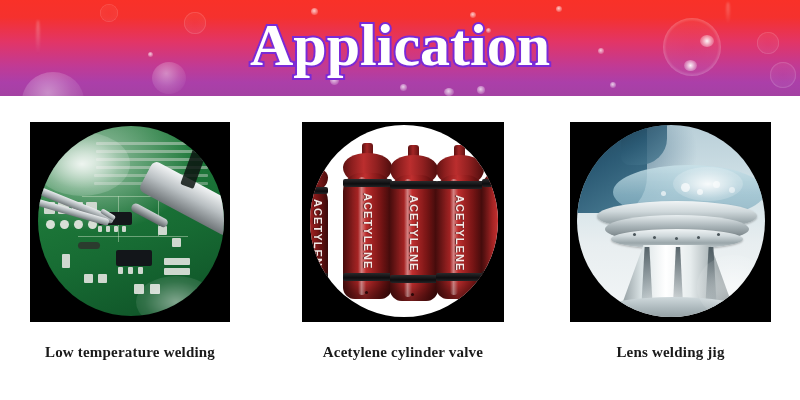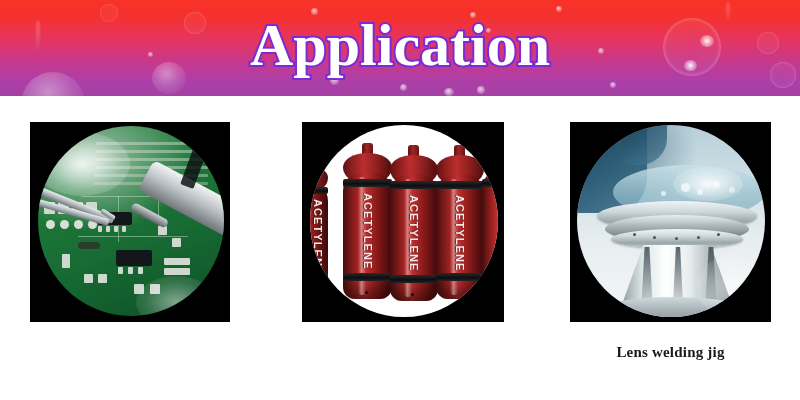--- a/index.html
+++ b/index.html
@@ -325,20 +325,21 @@
           <div class="tweezer" style="left:-10px;top:56px;width:92px;height:8px;transform:rotate(22deg);transform-origin:left center;"></div>
           <div class="tweezer" style="left:-10px;top:70px;width:84px;height:7px;transform:rotate(16deg);transform-origin:left center;"></div>
           <div class="tweezer" style="left:62px;top:86px;width:16px;height:5px;transform:rotate(32deg);"></div>
 
           <div class="tool-arm" style="left:116px;top:34px;width:100px;height:34px;transform:rotate(28deg);transform-origin:left top;"></div>
           <div class="tool-arm" style="left:96px;top:76px;width:40px;height:9px;transform:rotate(28deg);transform-origin:left top;
                       background:linear-gradient(180deg,#cfd4d6,#5e6467);"></div>
           <div class="pcb-chip" style="left:150px;top:14px;width:14px;height:48px;background:#0c1410;transform:rotate(20deg);opacity:.85;"></div>
         </div>
       </div>
+      <div class="caption" style="left:0; top:222px; width:200px;">Low temperature welding</div>
     </div>
 
     <div class="card" id="card2">
       <div class="thumb">
         <div class="disc">
 
           <div class="cyl-shoulder" style="left:-26px;top:40px;width:44px;height:26px;"></div>
           <div class="cyl" style="left:-26px;top:58px;width:44px;height:116px;"></div>
           <div class="cyl-band" style="left:-26px;top:62px;width:44px;height:7px;"></div>
           <div class="cyl-band" style="left:-26px;top:148px;width:44px;height:7px;"></div>
@@ -368,20 +369,21 @@
           <div class="cyl-shine" style="left:140px;top:54px;width:8px;height:116px;"></div>
           <div class="cyl-band" style="left:126px;top:56px;width:48px;height:8px;"></div>
           <div class="cyl-band" style="left:126px;top:148px;width:48px;height:8px;"></div>
           <div class="cyl-label" style="left:144px;top:70px;">ACETYLENE</div>
 
           <div class="cyl" style="left:172px;top:46px;width:34px;height:126px;"></div>
           <div class="cyl-band" style="left:172px;top:54px;width:34px;height:8px;"></div>
           <div class="cyl-band" style="left:172px;top:146px;width:34px;height:8px;"></div>
         </div>
       </div>
+      <div class="caption" style="left:0; top:222px; width:202px;">Acetylene cylinder valve</div>
     </div>
 
     <div class="card" id="card3">
       <div class="thumb">
         <div class="disc">
 
           <div class="jig-dark" style="left:-6px;top:-4px;width:76px;height:92px;"></div>
           <div class="jig-dark" style="left:44px;top:-4px;width:46px;height:44px;opacity:.8;border-radius:0 0 60% 20%;"></div>
 
           <div class="jig-disc-top" style="left:36px;top:40px;width:152px;height:54px;"></div>

